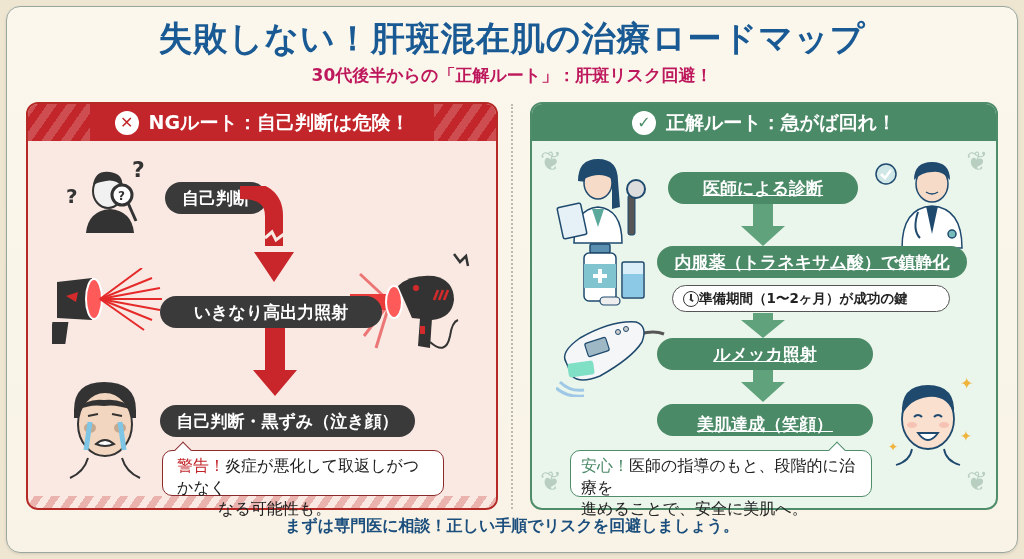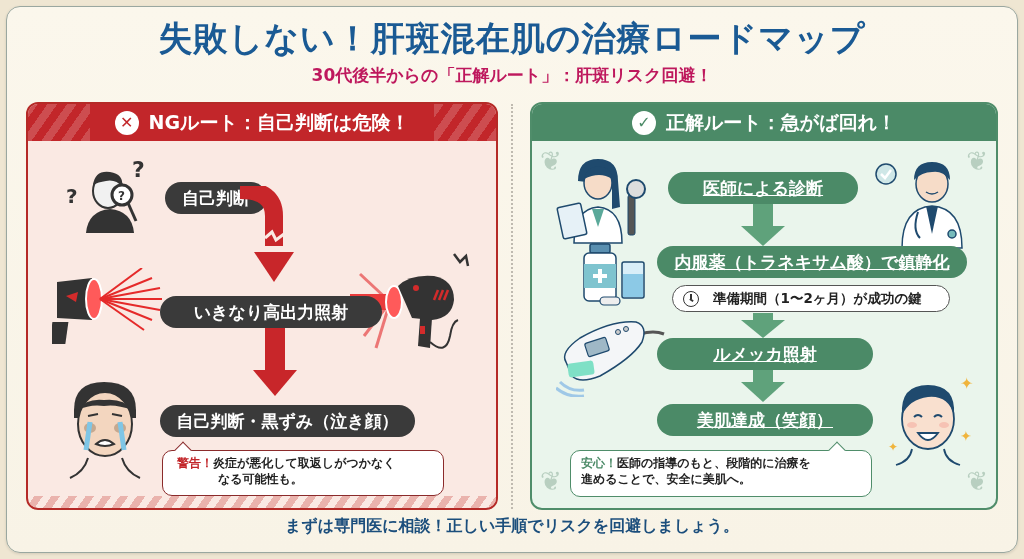--- a/index.html
+++ b/index.html
@@ -71,38 +71,38 @@
   .pill {
     position: absolute; height: 32px; border-radius: 16px;
     display: flex; align-items: center; justify-content: center;
     color: #fff; font-weight: bold; font-size: 17px; white-space: nowrap;
   }
   .pill.dark { background: #3a3a3a; }
   .pill.green { background: #4b8a67; text-decoration: underline; }
 
   .callout {
     position: absolute; background: #fff; border-radius: 10px;
-    font-size: 12px; font-weight: bold; color: #222; line-height: 1.35;
+    font-size: 16px; font-weight: normal; color: #222; line-height: 1.35;
   }
   .callout.red { border: 1.5px solid #8b2b2b; }
   .callout.green { border: 1.5px solid #4f8d6a; }
   .callout .tag-red { color: #c2262a; }
   .callout .tag-green { color: #4b8a67; }
   .callout-tail {
     position: absolute; width: 12px; height: 12px; background: #fff;
     transform: rotate(45deg);
   }
 
   .arrow-shaft { position: absolute; }
   .arrow-head { position: absolute; width: 0; height: 0; }
 
   .prep-note {
     position: absolute; left: 672px; top: 285px; width: 278px; height: 27px;
     background: #fff; border: 1.5px solid #555; border-radius: 14px;
-    display: flex; align-items: center; gap: 14px; padding-left: 10px;
+    display: flex; align-items: center; gap: 0; padding-left: 10px;
     font-size: 13.5px; font-weight: bold; color: #222;
   }
   .clock {
     width: 16px; height: 16px; border-radius: 50%; border: 1.6px solid #333; position: relative;
   }
   .clock::before { content:""; position:absolute; left:6px; top:2px; width:1.5px; height:5px; background:#333; }
   .clock::after { content:""; position:absolute; left:6px; top:6px; width:4px; height:1.5px; background:#333; transform: rotate(35deg); transform-origin: left; }
   .leaf { position: absolute; color: #b8cfc0; font-size: 26px; }
 </style>
 </head>
@@ -296,21 +296,21 @@
 
 <div class="pill green" style="left:657px;top:338px;width:216px;">
   <span>ルメッカ照射</span>
 </div>
 
 <div>
   <div class="arrow-shaft" style="left:753px;top:370px;width:20px;height:14px;background:#5fa27b;"></div>
   <div class="arrow-head" style="left:741px;top:382px;border-left:22px solid transparent;border-right:22px solid transparent;border-top:20px solid #5fa27b;"></div>
 </div>
 
-<div class="pill green" style="left:657px;top:404px;width:216px;">
+<div class="pill green" style="left:657px;top:404px;width:216px;align-items:flex-end;">
   <span>美肌達成（笑顔）</span>
 </div>
 
 <svg style="position:absolute;left:882px;top:375px" width="100" height="100" viewBox="0 0 100 100">
   <ellipse cx="46" cy="44" rx="26" ry="30" fill="#f9e0cf" stroke="#1f4a6e" stroke-width="1.8"></ellipse>
   <path d="M20 40 Q18 10 46 10 Q74 10 72 40 Q66 20 46 22 Q28 24 20 40Z" fill="#1f4a6e"></path>
   <path d="M32 42 Q36 38 40 42 M52 42 Q56 38 60 42" stroke="#1f4a6e" stroke-width="2" fill="none"></path>
   <ellipse cx="30" cy="50" rx="5" ry="3" fill="#f5b5a8" opacity="0.7"></ellipse>
   <ellipse cx="62" cy="50" rx="5" ry="3" fill="#f5b5a8" opacity="0.7"></ellipse>
   <path d="M36 58 Q46 72 56 58 Z" fill="#fff" stroke="#1f4a6e" stroke-width="1.8"></path>

